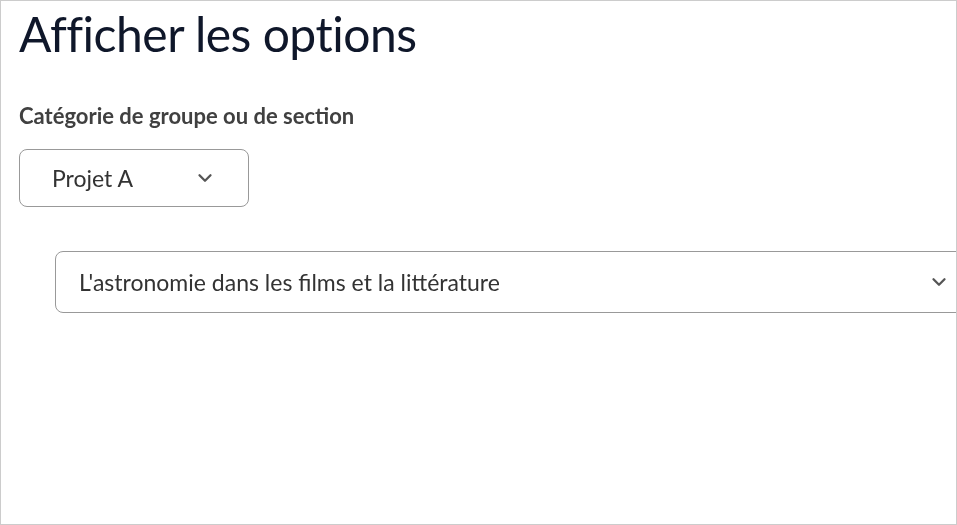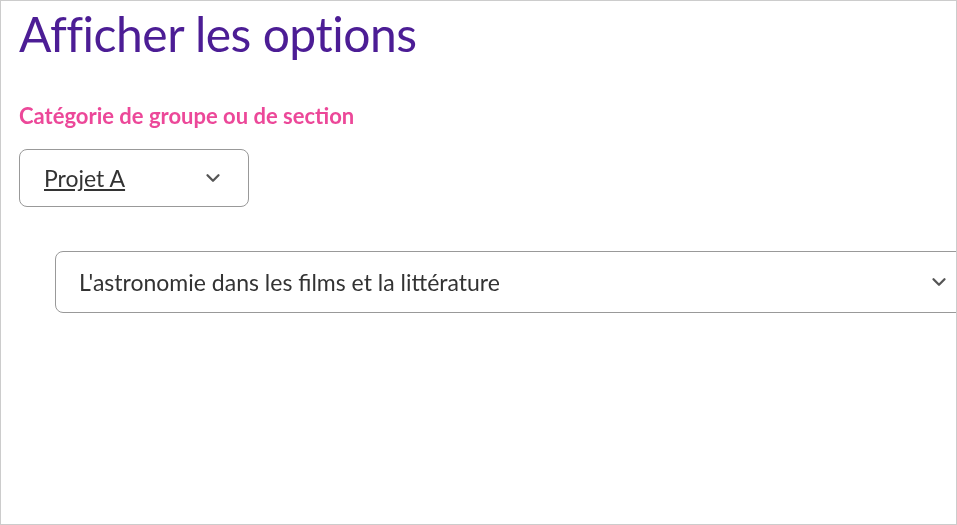--- a/index.html
+++ b/index.html
@@ -11,50 +11,49 @@
       width: 957px;
       height: 525px;
       font-family: -apple-system, BlinkMacSystemFont, "Segoe UI", "Lato", sans-serif;
       background: #fff;
       border: 1px solid #ccc;
       padding: 4px 18px 18px 18px;
     }
     .page-title {
       font-size: 48px;
       font-weight: 400;
-      color: #4c1d95;
+      color: #0f172a;
       margin-bottom: 40px;
       letter-spacing: -0.5px;
     }
     .field-group {
       margin-bottom: 44px;
     }
     .field-label {
       display: block;
       font-size: 22px;
       font-weight: 700;
-      color: #ec4899;
+      color: #404040;
       margin-bottom: 20px;
     }
     .select-control {
       display: flex;
       align-items: center;
       justify-content: space-between;
       border: 1px solid #999;
       border-radius: 8px;
       padding: 14px 24px;
       background: #fff;
       cursor: pointer;
       font-size: 23px;
       color: #333;
     }
     .select-control.small {
       width: 230px;
-      padding: 14px 24px;
-      text-decoration: underline;
+      padding: 14px 32px;
     }
     .select-control.full {
       width: 100%;
       padding: 16px 23px;
       margin-left: 36px;
     }
     .select-value {
       flex: 1;
       text-align: left;
     }

